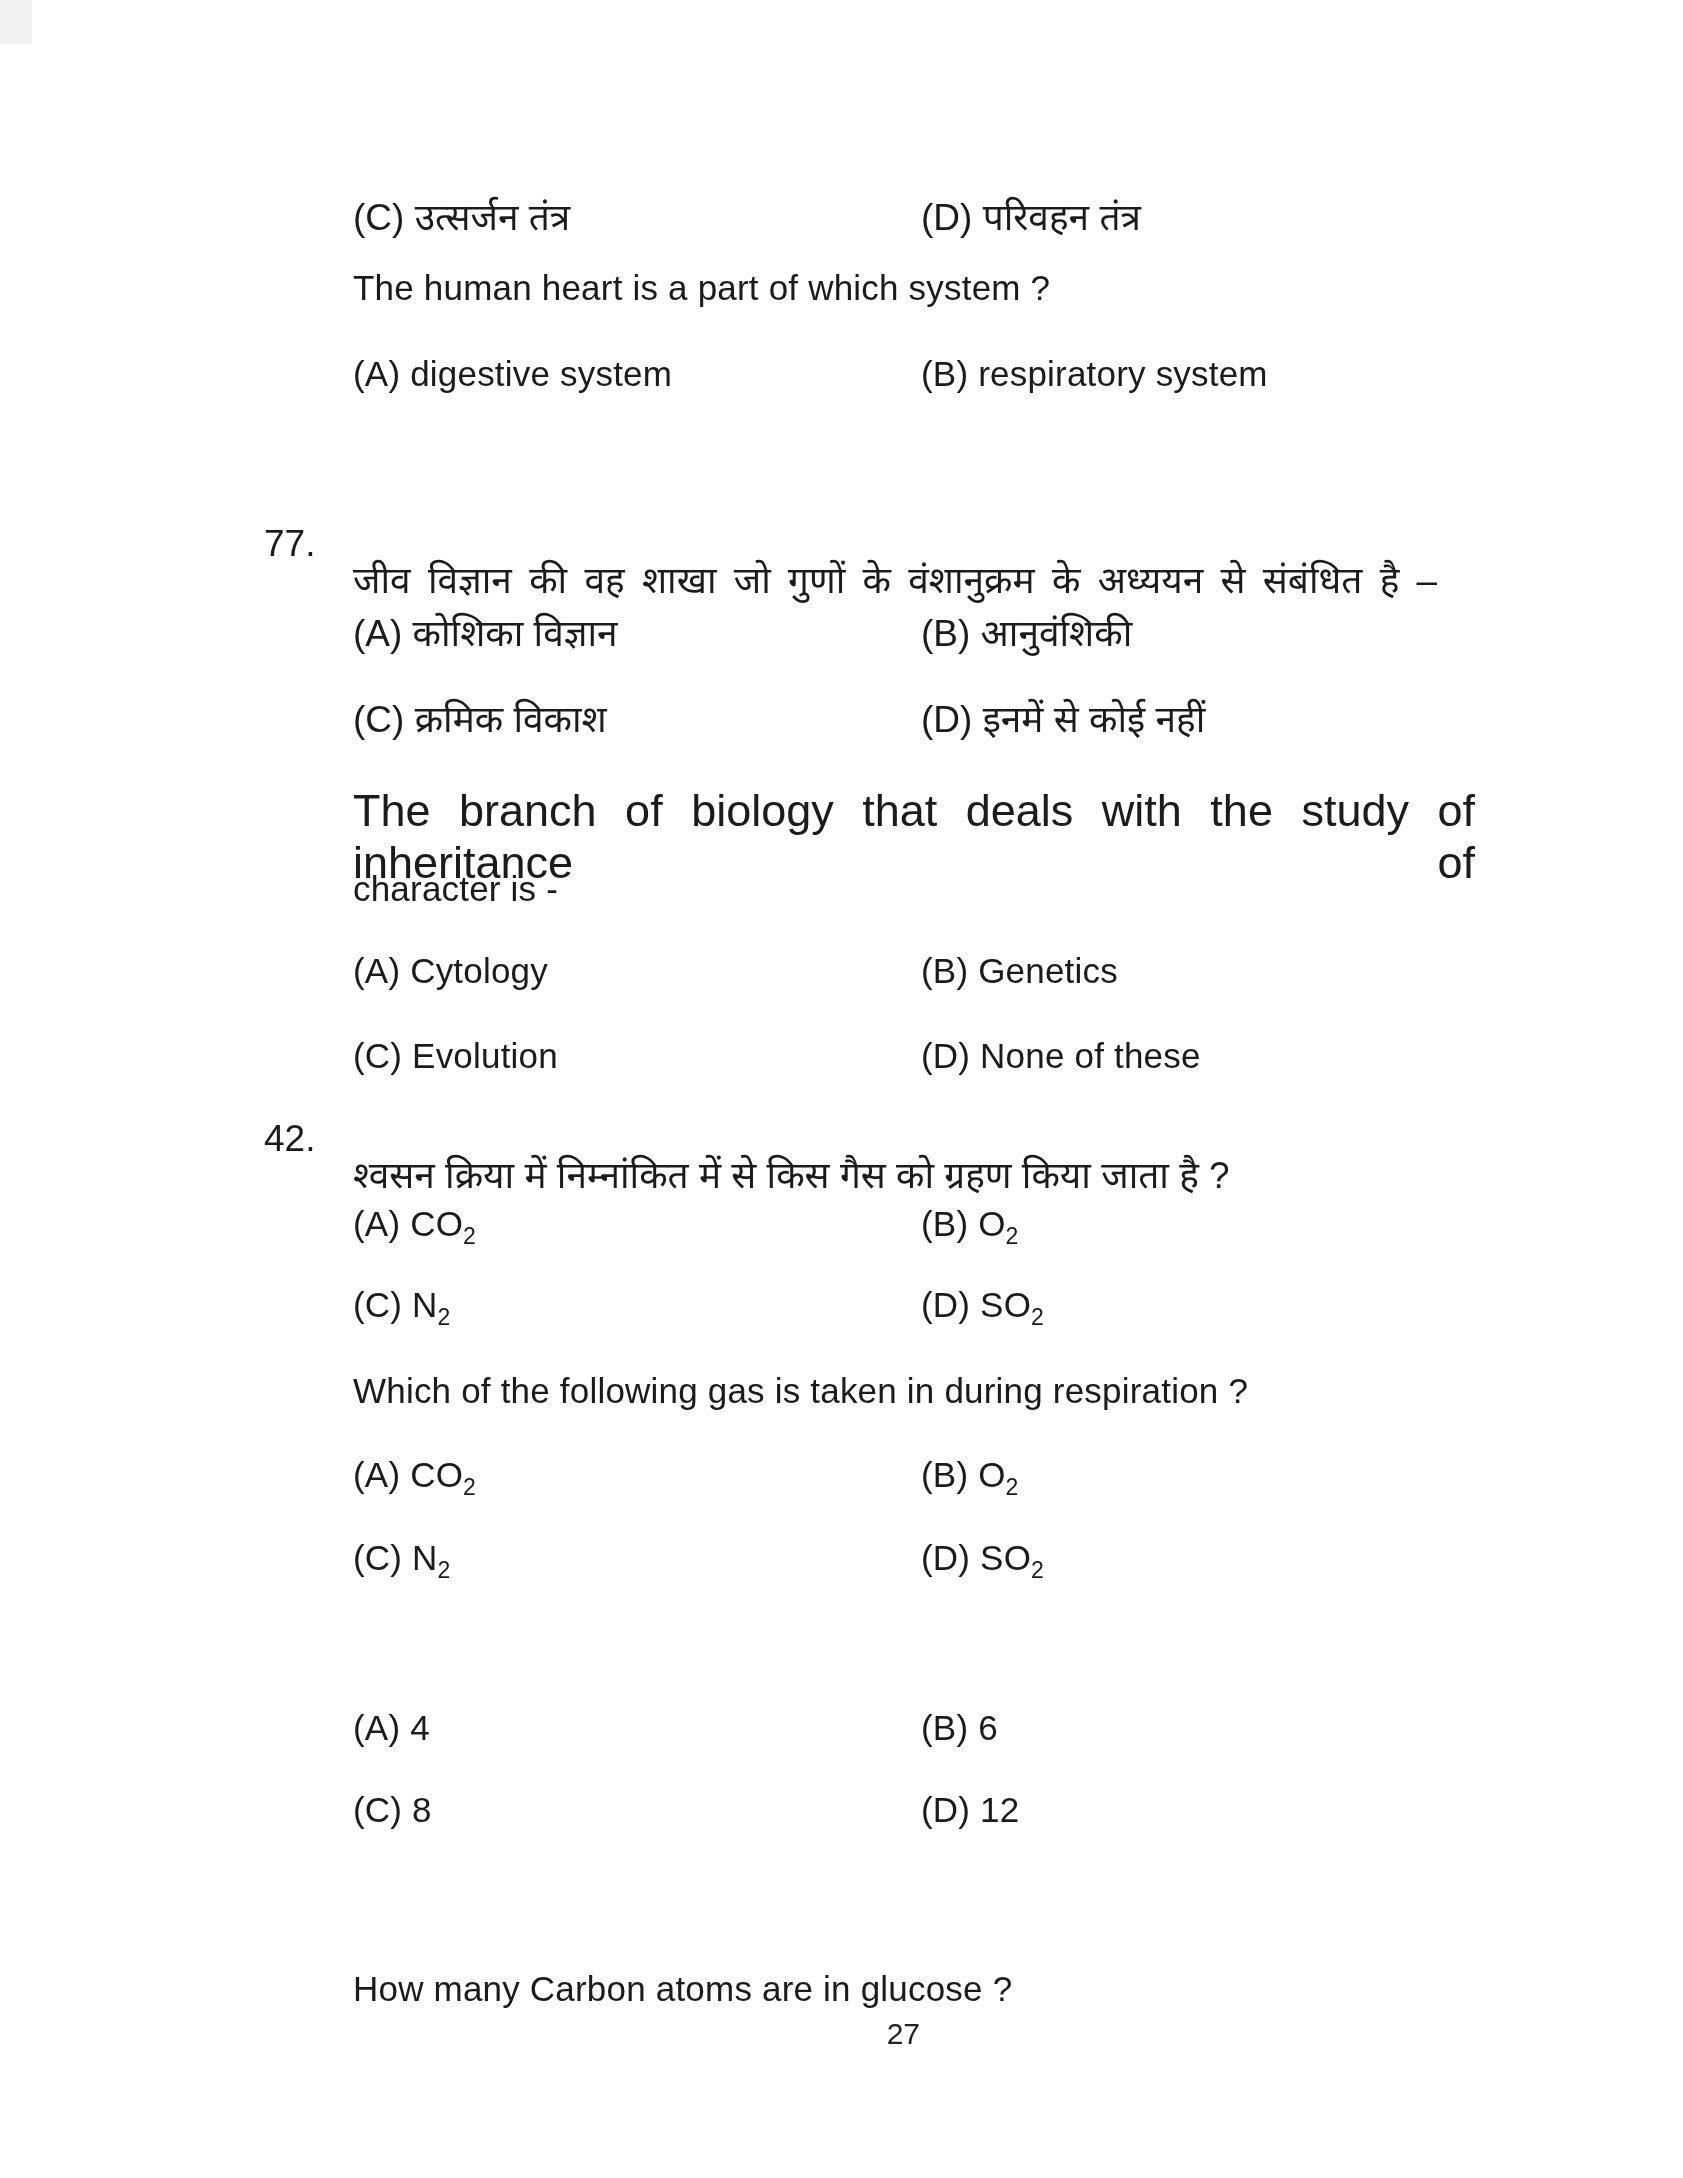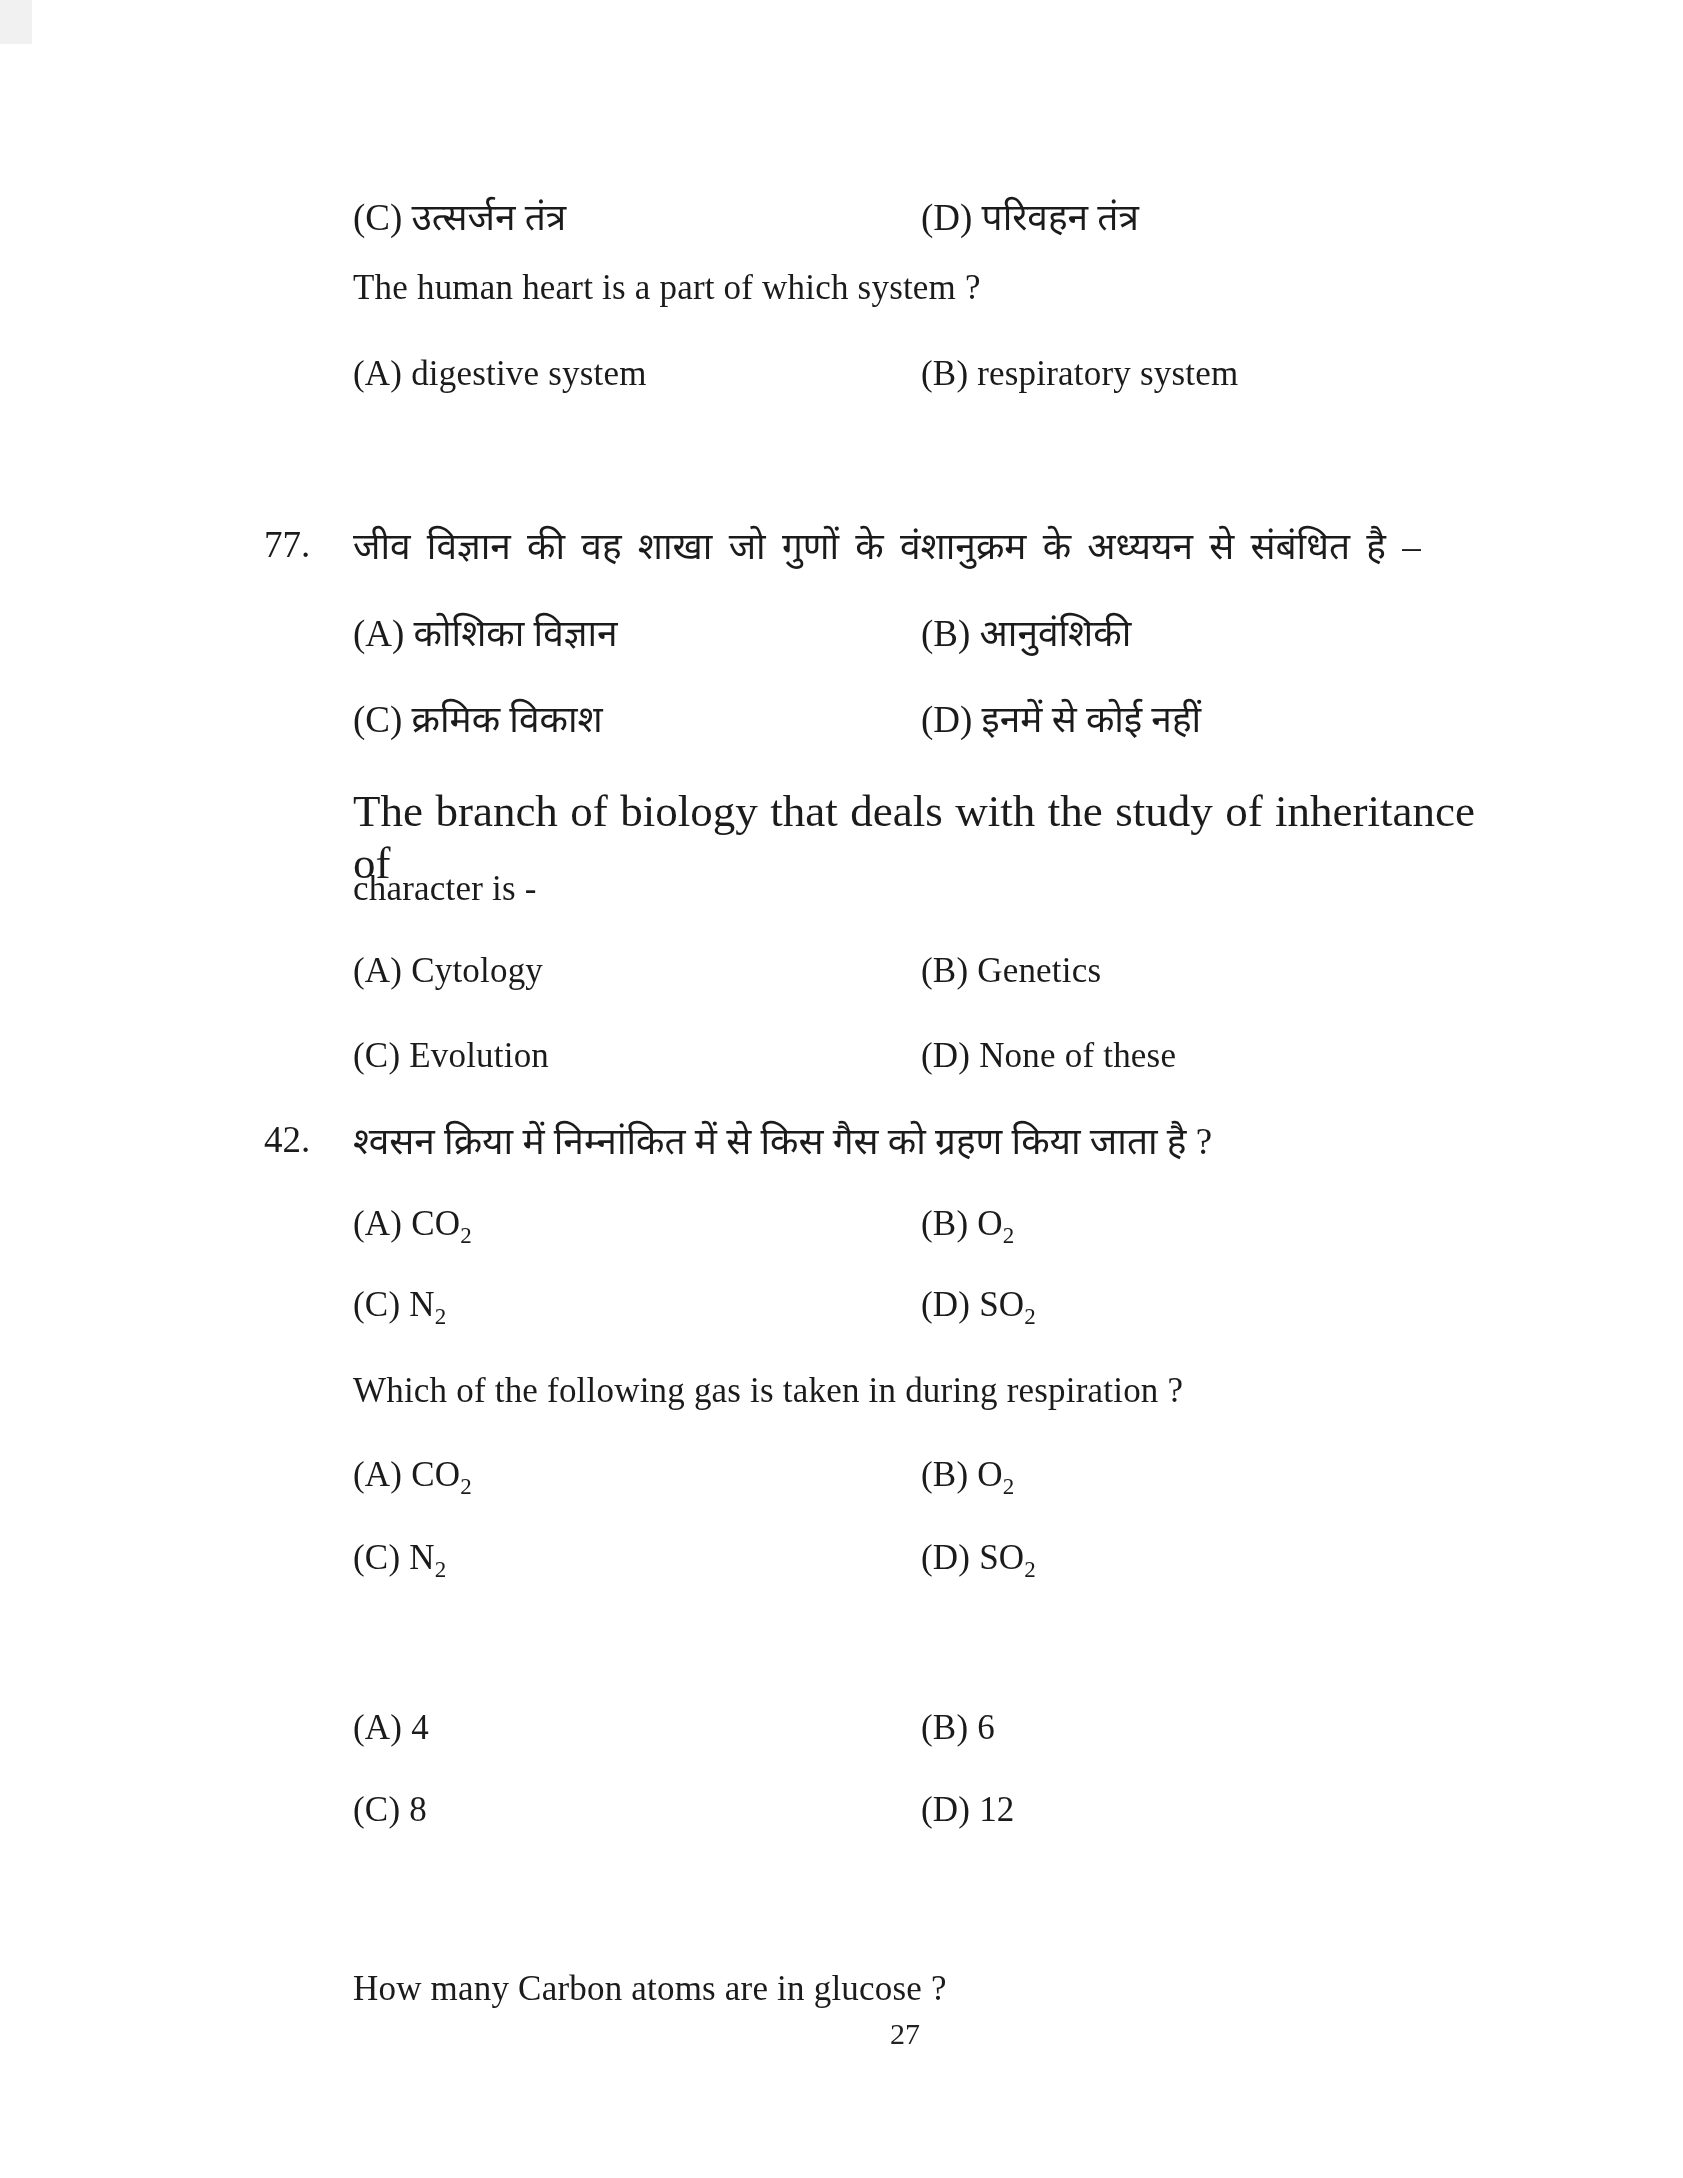--- a/index.html
+++ b/index.html
@@ -1,29 +1,29 @@
 <!DOCTYPE html>
 <html><head>
 <meta charset="utf-8">
 <style>
   html,body{margin:0;padding:0;background:#e8e8e8;}
   .page{
     position:relative;
     width:1683px;height:2178px;
     background:#ffffff;
-    font-family:Liberation Serif, serif;
+    font-family:Liberation Sans, sans-serif;
     color:#1b1b1b;
     overflow:hidden;
   }
   .row{position:absolute;left:0;width:100%;height:59px;}
   .row span{white-space:nowrap;}
   .colA{position:absolute;left:353px;}
   .colB{position:absolute;left:921px;}
   .qnum{position:absolute;left:264px;font-size:37px;top:4px;}
-  .qtext{position:absolute;left:353px;}
+  .qtext{position:absolute;left:353px;margin-top:34px;}
   .en{font-size:35px;letter-spacing:0.2px;}
   .hi{font-size:37px;}
   .spread{word-spacing:7px;}
   .just{
     position:absolute;left:353px;width:1122px;
     font-size:45px;
     text-align:justify;text-align-last:justify;
     white-space:normal !important;
   }
   sub{font-size:23px;line-height:0;}

